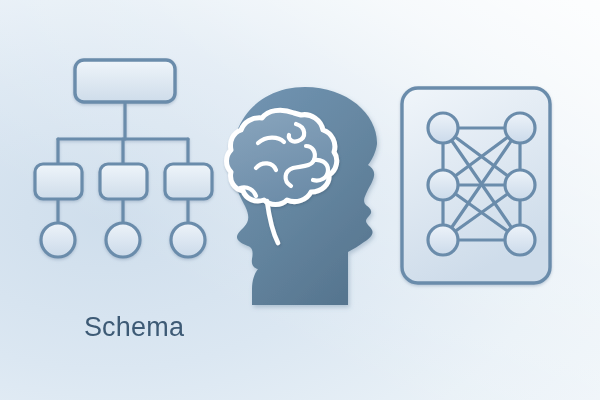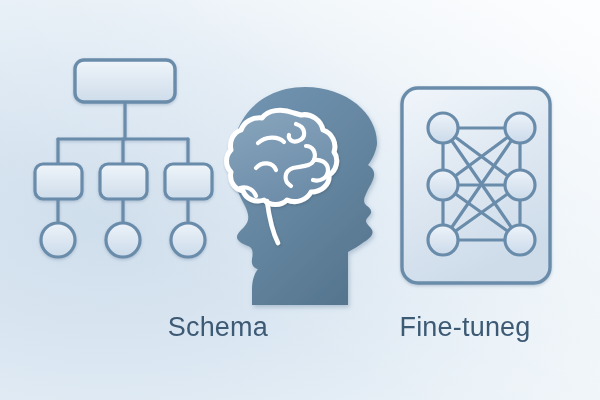--- a/index.html
+++ b/index.html
@@ -38,21 +38,20 @@
     font-weight: 400;
     letter-spacing: 0.2px;
     white-space: nowrap;
     text-align: center;
     line-height: 1;
   }
   #label-schema {
     left: 0;
     width: 268px;
     top: 314px;
-    text-align: right;
   }
   #label-finetune {
     left: 330px;
     width: 270px;
     top: 314px;
   }
 </style>
 </head>
 <body>
 
@@ -202,15 +201,14 @@
         <circle cx="443" cy="240" r="15" fill="url(#circFill)" stroke="#6b8cab" stroke-width="3.2"></circle>
         <circle cx="520" cy="128" r="15" fill="url(#circFill)" stroke="#6b8cab" stroke-width="3.2"></circle>
         <circle cx="520" cy="185" r="15" fill="url(#circFill)" stroke="#6b8cab" stroke-width="3.2"></circle>
         <circle cx="520" cy="240" r="15" fill="url(#circFill)" stroke="#6b8cab" stroke-width="3.2"></circle>
       </g>
     </g>
   </svg>
 
   <div class="label" id="label-schema">Schema</div>
 
-  <div class="label" id="label-finetune">Fine-tuneg</div>
 
 </div>
 
 </body></html>

